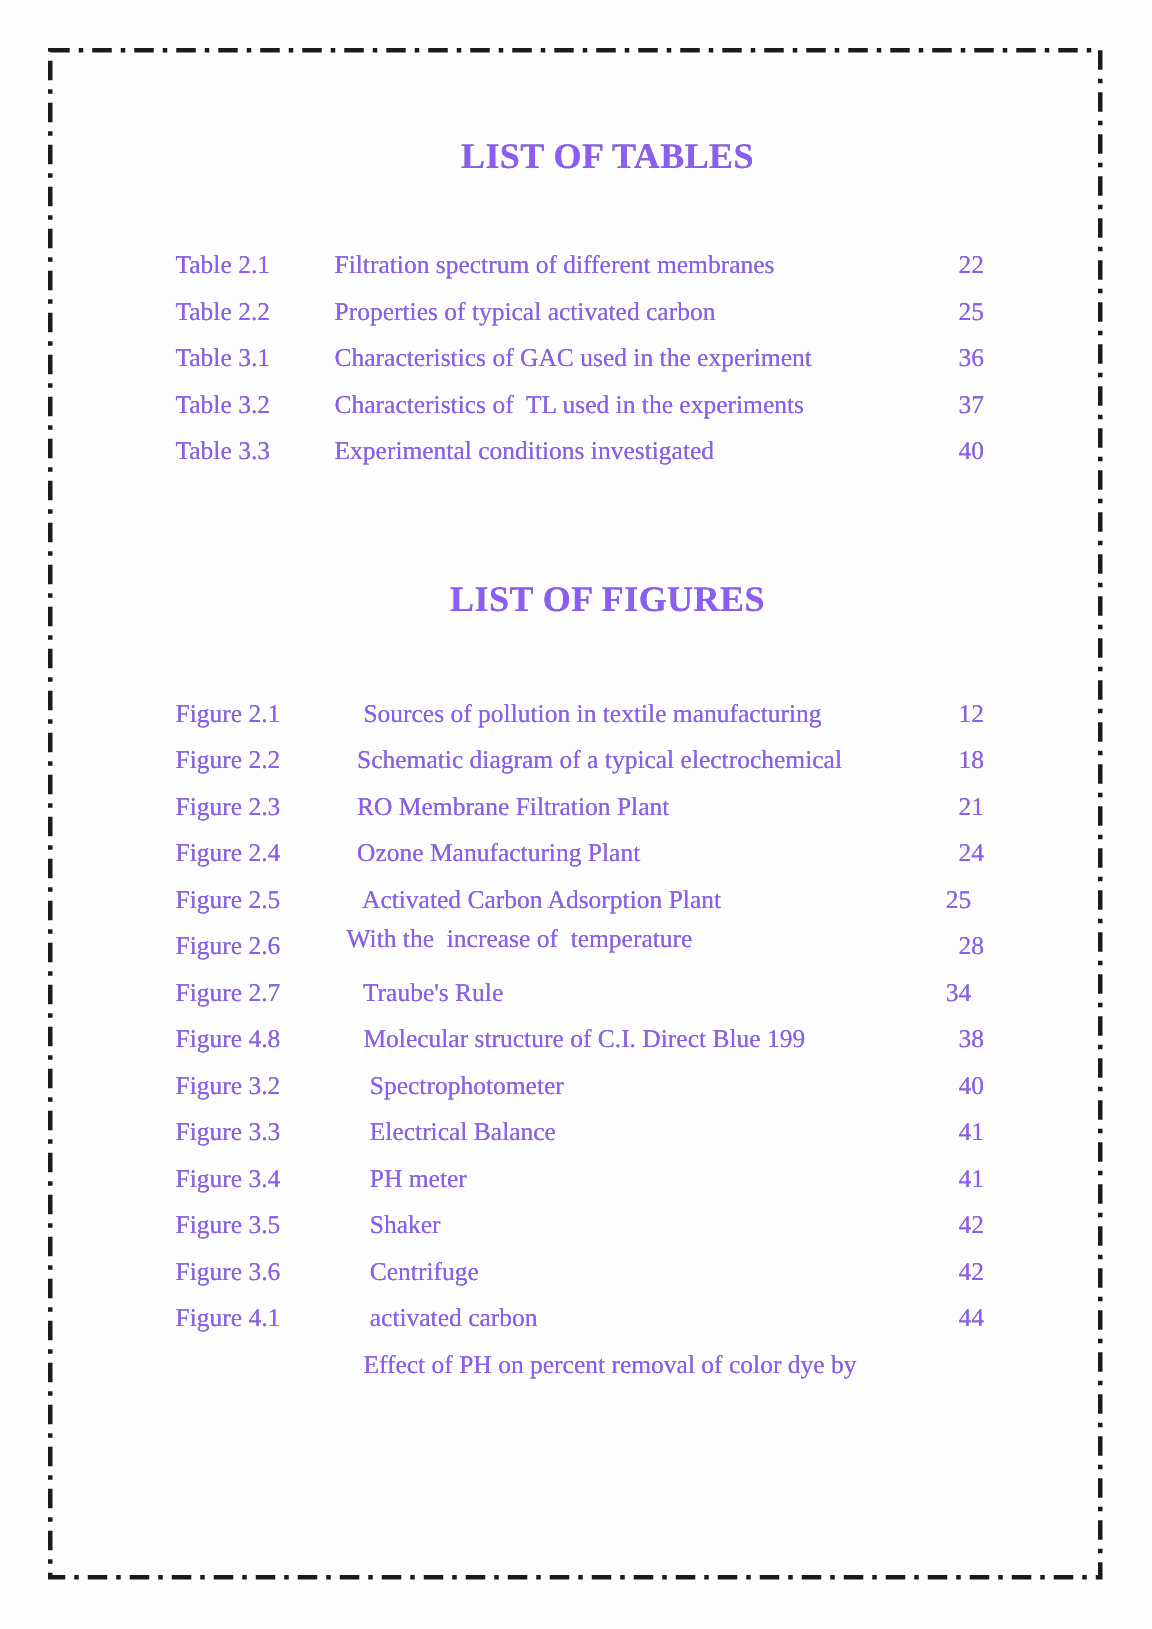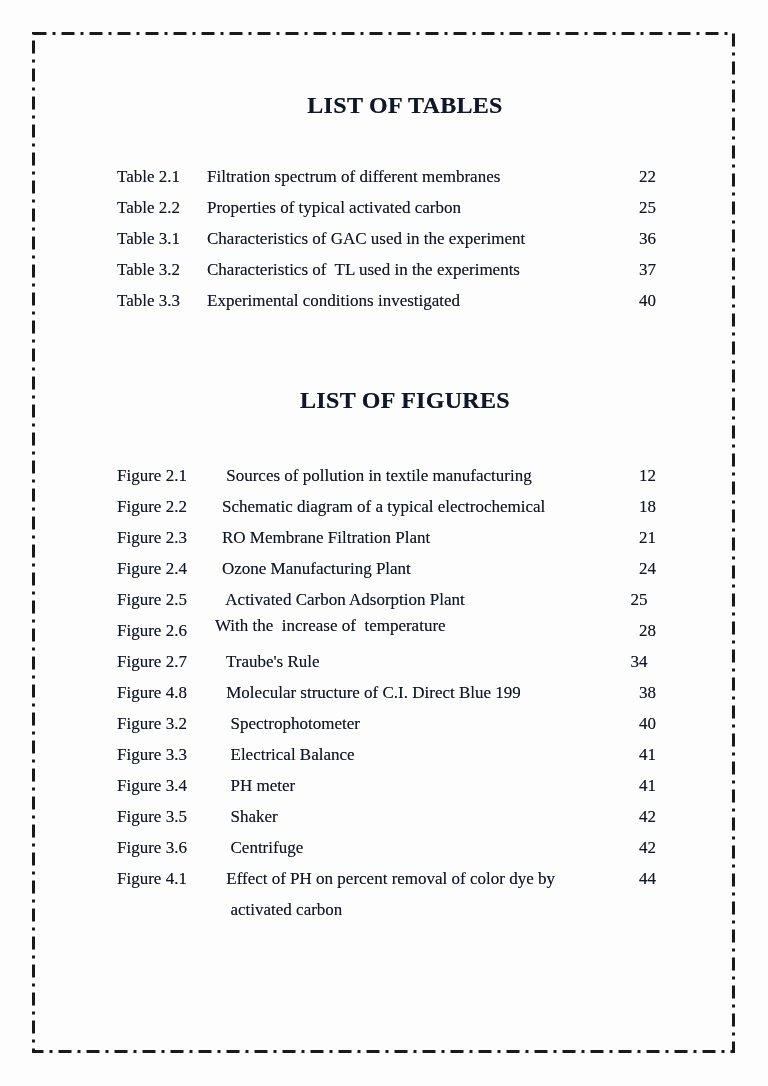--- a/index.html
+++ b/index.html
@@ -6,21 +6,21 @@
     margin: 0;
     padding: 0;
     background: #ffffff;
   }
   .page {
     position: relative;
     width: 768px;
     height: 1086px;
     background: #fdfdfd;
     font-family: "Liberation Serif", "DejaVu Serif", serif;
-    color: #0f172a;
+    color: #8b5cf6;
     overflow: hidden;
   }
   .border-svg {
     position: absolute;
     left: 0; top: 0;
     width: 768px; height: 1086px;
     pointer-events: none;
   }
   .heading {
     position: absolute;
@@ -45,20 +45,21 @@
     font-size: 17px;
     line-height: 31px;
     text-shadow: 0 0 0.35px rgba(0,0,0,0.5);
   }
   .tables-toc { top: 161px; }
   .figures-toc { top: 460px; }
 
   .toc-row {
     display: grid;
     align-items: start;
+    gap: 16px;
   }
   .tables-toc .toc-row { grid-template-columns: 90px 1fr 42px; }
   .figures-toc .toc-row { grid-template-columns: 105px 1fr 42px; }
 
   .entry-label { white-space: pre; }
   .entry-title { min-width: 0; }
   .title-line  { white-space: pre; }
   .entry-page  { text-align: right; white-space: pre; }
 
   
@@ -204,20 +205,20 @@
       <div class="toc-row">
         <span class="entry-label">Figure 3.6</span>
         <span class="entry-title">
           <div class="title-line title-line-1">  Centrifuge</div>
         </span>
         <span class="entry-page">42</span>
       </div>
       <div class="toc-row">
         <span class="entry-label">Figure 4.1</span>
         <span class="entry-title">
+          <div class="title-line title-line-2">  activated carbon</div>
           <div class="title-line title-line-1"> Effect of PH on percent removal of color dye by</div>
-          <div class="title-line title-line-2">  activated carbon</div>
         </span>
         <span class="entry-page">44</span>
       </div>
     </div>
 
 </div>
 
 </body></html>

